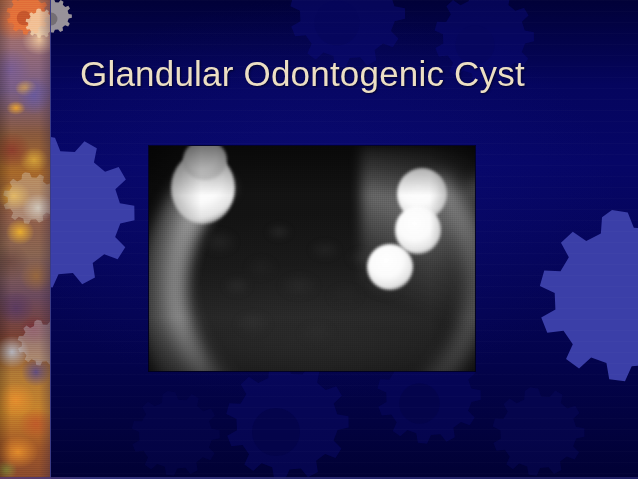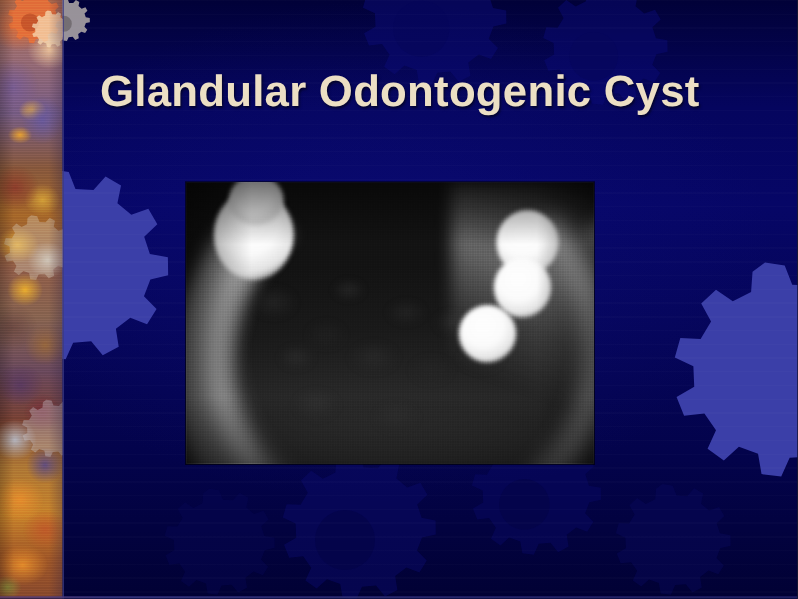--- a/index.html
+++ b/index.html
@@ -170,21 +170,21 @@
   }
 
   
   .title {
     position: absolute;
     left: 80px;
     top: 52px;
     width: 520px;
     font-size: 35px;
     line-height: 44px;
-    font-weight: 700;
+    font-weight: 400;
     color: #ecdfc4;
     letter-spacing: 0.2px;
     white-space: nowrap;
     text-shadow: 1px 1px 2px rgba(0,0,0,0.55);
   }
 
   
   .xray-frame {
     position: absolute;
     left: 149px;

